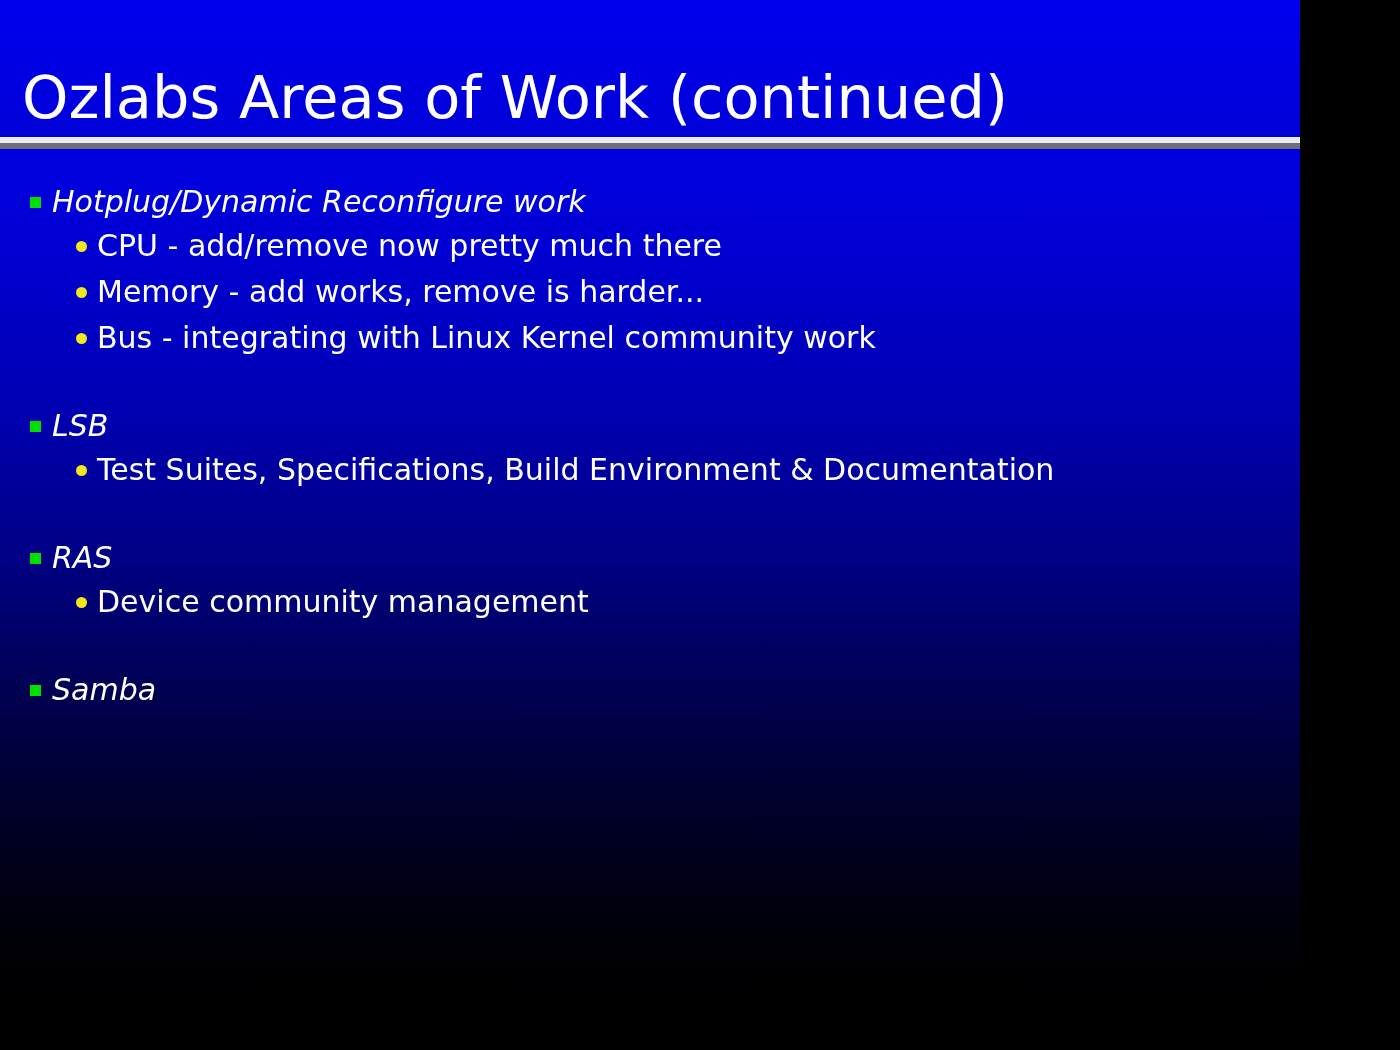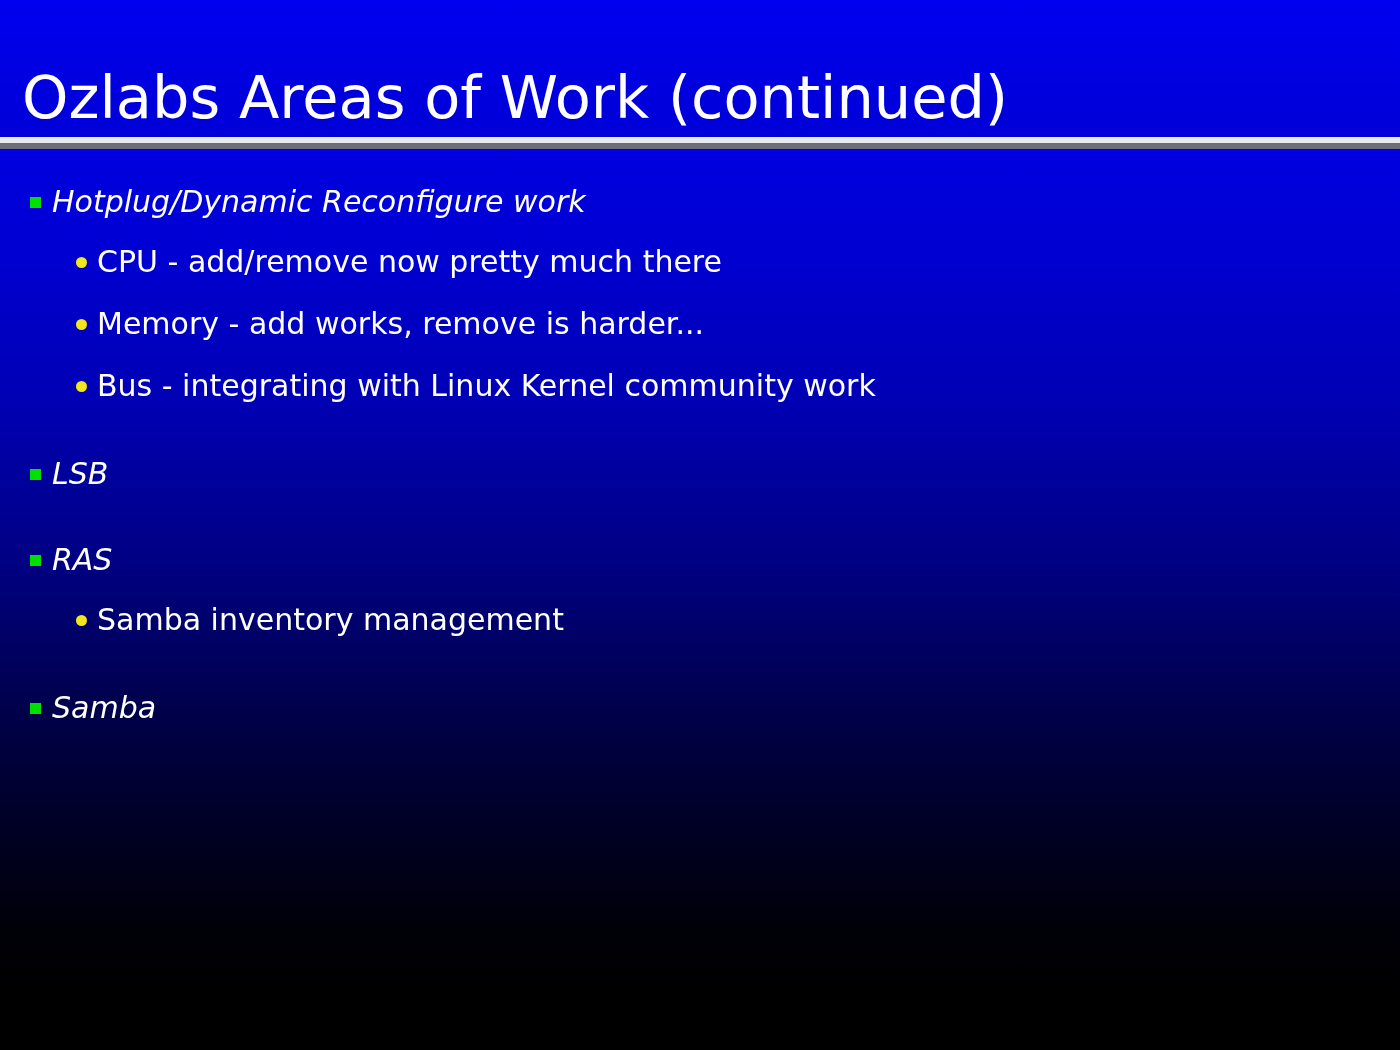--- a/index.html
+++ b/index.html
@@ -3,21 +3,21 @@
 <meta charset="utf-8">
 <style>
   html, body {
     margin: 0;
     padding: 0;
     background: #000000;
   }
 
   #slide {
     position: relative;
-    width: 1400px;
+    width: 1300px;
     height: 1050px;
     overflow: hidden;
     font-family: "DejaVu Sans", "Liberation Sans", sans-serif;
     
     background: linear-gradient(to bottom,
         #0000e2 0px,
         #0000e2 140px,
         #0000d2 250px,
         #0000b4 400px,
         #000084 560px,
@@ -114,21 +114,20 @@
     min-height: 46px;
     margin: 0;
   }
 
   .lvl2 .lvl2-text {
     display: block;
     font-size: 30px;
     line-height: 46px;
     color: #ffffff;
     white-space: nowrap;
-    margin-top: 16px;
   }
 
   .bullet-circle {
     position: absolute;
     left: 76px;
     top: 18px;
     width: 11px;
     height: 11px;
     border-radius: 50%;
     background: #f2e61e;
@@ -175,32 +174,36 @@
       </div>
     </div>
 
     <div class="group-gap"></div>
 
     <div class="group">
       <div class="lvl1">
         <span class="bullet-square"></span>
         <span class="lvl1-text">LSB</span>
       </div>
+      <div class="lvl2">
+        <span class="bullet-circle"></span>
+        <span class="lvl2-text">Test Suites, Specifications, Build Environment &amp; Documentation</span>
+      </div>
     </div>
 
     <div class="group-gap"></div>
 
     <div class="group">
       <div class="lvl1">
         <span class="bullet-square"></span>
         <span class="lvl1-text">RAS</span>
       </div>
       <div class="lvl2">
         <span class="bullet-circle"></span>
-        <span class="lvl2-text">Samba inventory management</span>
+        <span class="lvl2-text">Device community management</span>
       </div>
     </div>
 
     <div class="group-gap"></div>
 
     <div class="group">
       <div class="lvl1">
         <span class="bullet-square"></span>
         <span class="lvl1-text">Samba</span>
       </div>

